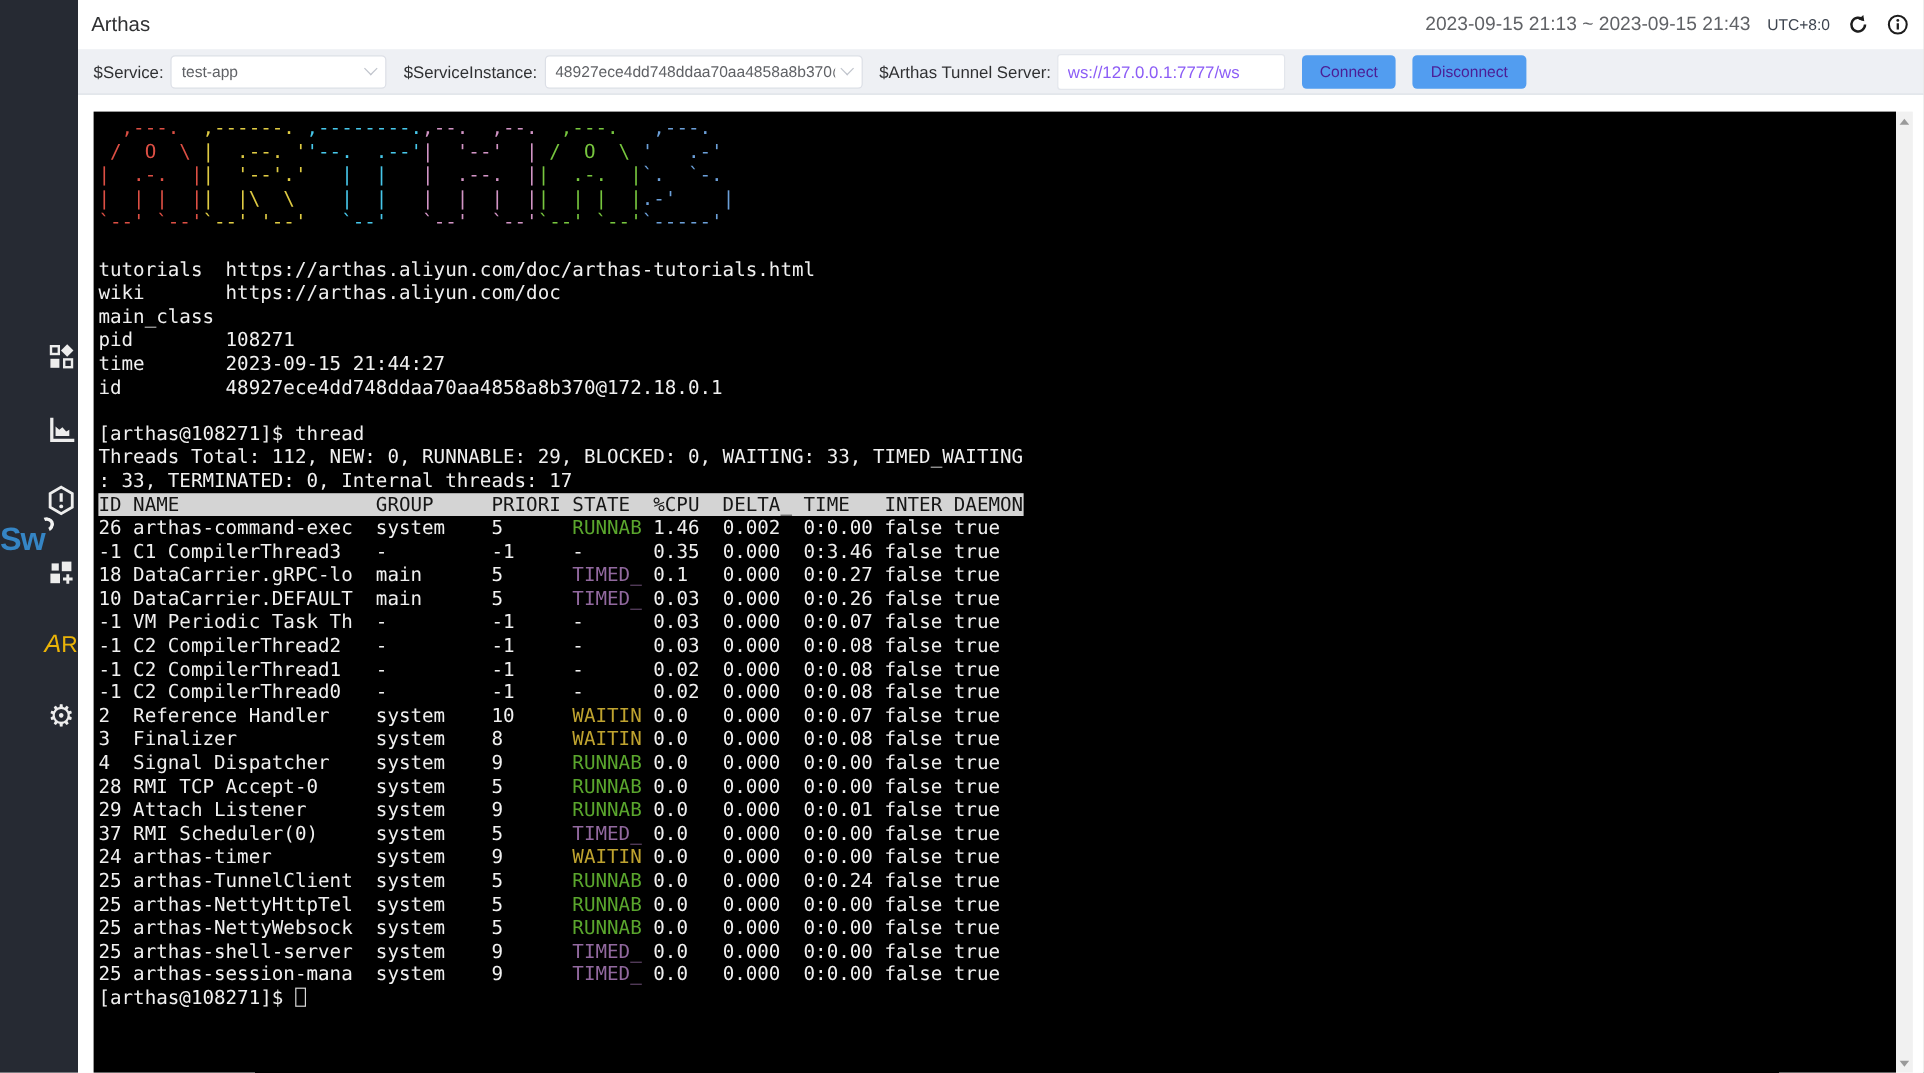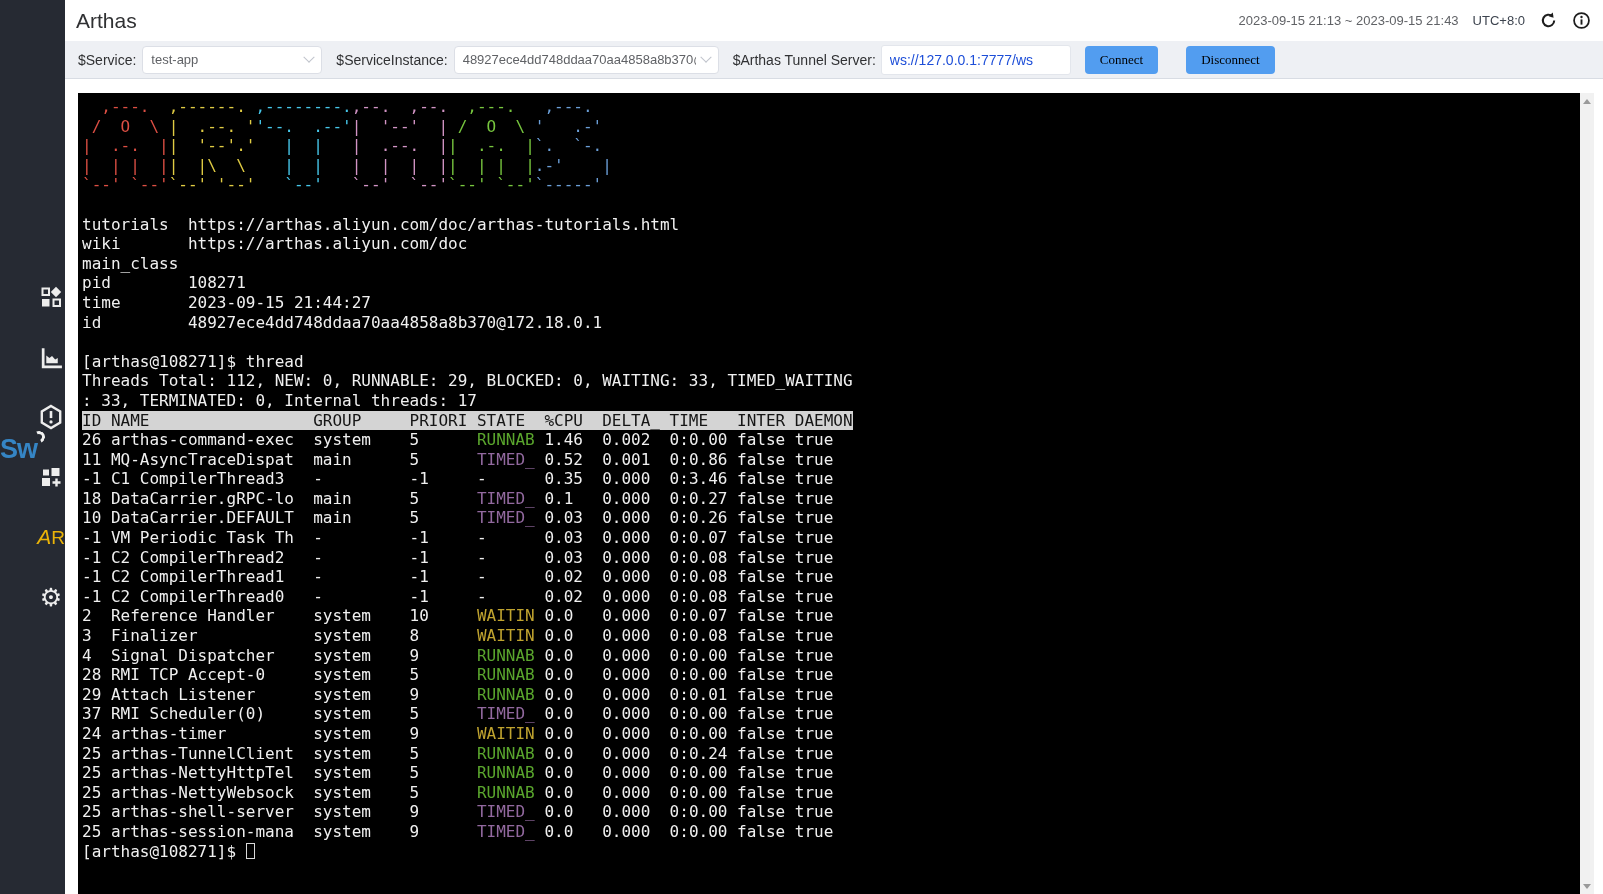--- a/index.html
+++ b/index.html
@@ -22,45 +22,45 @@
   .nav-item svg { display:block; }
   .ar-text { color:#eab308; font-size:19px; }
   .ar-a { font-style:italic; font-size:21px; }
   .gear { color:#ededed; font-size:25px; line-height:1; }
 
   
   .main { flex:1; display:flex; flex-direction:column; background:#fff; }
 
   .topbar { height:41px; background:#fff; display:flex; align-items:center;
             padding:0 12px 0 11px; flex:0 0 41px; }
-  .page-title { font-size:21px; color:#303133; }
+  .page-title { font-size:17px; color:#303133; }
   .topbar-right { margin-left:auto; display:flex; align-items:center; gap:14px; }
-  .time-range { font-size:13px; color:#606266; }
+  .time-range { font-size:16px; color:#606266; }
   .timezone { font-size:13px; color:#3d444f; }
   .tb-icon { width:19px; height:19px; cursor:pointer; display:flex; align-items:center; }
 
   .toolbar { height:38px; background:#eef0f4; border-bottom:1px solid #d8dce3;
              display:flex; align-items:center; padding:0 10px 0 13px; flex:0 0 38px; }
   .tb-label { font-size:14px; color:#303133; white-space:nowrap;text-align:right; }
   .select { background:#fff; border:1px solid #dcdfe6; border-radius:4px; height:28px;
             display:flex; align-items:center; padding:0 8px; margin:0 14px 0 6px;
             cursor:pointer; overflow:hidden; }
   .select .sel-text { font-size:13px; color:#606266; white-space:nowrap; overflow:hidden;
             flex:1; }
   .sel1 { width:180px; }
   .sel2 { width:265px; }
   .chevron { flex:0 0 8px; width:8px; height:8px; border-right:1.6px solid #c0c4cc;
              border-bottom:1.6px solid #c0c4cc; transform:rotate(45deg) translate(-2px,-2px);
              margin-left:6px; }
   .text-input { background:#fff; border:1px solid #e3e6ec; border-radius:3px; height:30px;
-            width:190px; font-size:14px; color:#1d4ed8; padding:0 8px; margin:0 14px 0 5px;
+            width:190px; font-size:14px; color:#8b5cf6; padding:0 8px; margin:0 14px 0 5px;
             font-family:"Liberation Sans", sans-serif; }
-  .btn { border:none; border-radius:4px; background:#529df0; color:#000000; font-size:13px;
-         height:28px; padding:0 15px; margin-right:28px; cursor:pointer;
-         font-family:Liberation Serif, serif; }
+  .btn { border:none; border-radius:4px; background:#529df0; color:#4c1d95; font-size:13px;
+         height:28px; padding:0 15px; margin-right:14px; cursor:pointer;
+         font-family:Liberation Sans, sans-serif; }
 
   
   .content { flex:1; padding:14px 9px 0 13px; background:#fff; display:flex; }
   .terminal-wrap { flex:1; display:flex; }
   .terminal { flex:1; background:#000; padding:4px 0 0 4px; overflow:hidden; cursor:text; }
   .tline { font-family:"DejaVu Sans Mono", monospace; font-size:16px; line-height:19.6px;
            height:19.6px; white-space:pre; color:#f0f0f0; }
   .thead-hl { background:#d4d4d4; color:#151515; }
   .cursor { display:inline-block; width:9px; height:16px; border:1px solid #d8d8d8;
             vertical-align:-2px; }
@@ -184,21 +184,20 @@
             <div class="tline"><span>main_class </span></div>
             <div class="tline"><span>pid        108271</span></div>
             <div class="tline"><span>time       2023-09-15 21:44:27</span></div>
             <div class="tline"><span>id         48927ece4dd748ddaa70aa4858a8b370@172.18.0.1</span></div>
             <div class="tline"></div>
             <div class="tline"><span>[arthas@108271]$ thread</span></div>
             <div class="tline"><span>Threads Total: 112, NEW: 0, RUNNABLE: 29, BLOCKED: 0, WAITING: 33, TIMED_WAITING</span></div>
             <div class="tline"><span>: 33, TERMINATED: 0, Internal threads: 17</span></div>
             <div class="tline"><span class="thead-hl">ID NAME                 GROUP     PRIORI STATE  %CPU  DELTA_ TIME   INTER DAEMON</span></div>
             <div class="tline"><span>26 arthas-command-exec  system    5      </span><span style="color: rgb(90, 166, 45);">RUNNAB </span><span>1.46  0.002  0:0.00 false true</span></div>
-            <div class="tline"><span>11 MQ-AsyncTraceDispat  main      5      </span><span style="color: rgb(146, 105, 159);">TIMED_ </span><span>0.52  0.001  0:0.86 false true</span></div>
             <div class="tline"><span>-1 C1 CompilerThread3   -         -1     </span><span style="color: rgb(240, 240, 240);">-      </span><span>0.35  0.000  0:3.46 false true</span></div>
             <div class="tline"><span>18 DataCarrier.gRPC-lo  main      5      </span><span style="color: rgb(146, 105, 159);">TIMED_ </span><span>0.1   0.000  0:0.27 false true</span></div>
             <div class="tline"><span>10 DataCarrier.DEFAULT  main      5      </span><span style="color: rgb(146, 105, 159);">TIMED_ </span><span>0.03  0.000  0:0.26 false true</span></div>
             <div class="tline"><span>-1 VM Periodic Task Th  -         -1     </span><span style="color: rgb(240, 240, 240);">-      </span><span>0.03  0.000  0:0.07 false true</span></div>
             <div class="tline"><span>-1 C2 CompilerThread2   -         -1     </span><span style="color: rgb(240, 240, 240);">-      </span><span>0.03  0.000  0:0.08 false true</span></div>
             <div class="tline"><span>-1 C2 CompilerThread1   -         -1     </span><span style="color: rgb(240, 240, 240);">-      </span><span>0.02  0.000  0:0.08 false true</span></div>
             <div class="tline"><span>-1 C2 CompilerThread0   -         -1     </span><span style="color: rgb(240, 240, 240);">-      </span><span>0.02  0.000  0:0.08 false true</span></div>
             <div class="tline"><span>2  Reference Handler    system    10     </span><span style="color: rgb(191, 163, 47);">WAITIN </span><span>0.0   0.000  0:0.07 false true</span></div>
             <div class="tline"><span>3  Finalizer            system    8      </span><span style="color: rgb(191, 163, 47);">WAITIN </span><span>0.0   0.000  0:0.08 false true</span></div>
             <div class="tline"><span>4  Signal Dispatcher    system    9      </span><span style="color: rgb(90, 166, 45);">RUNNAB </span><span>0.0   0.000  0:0.00 false true</span></div>

